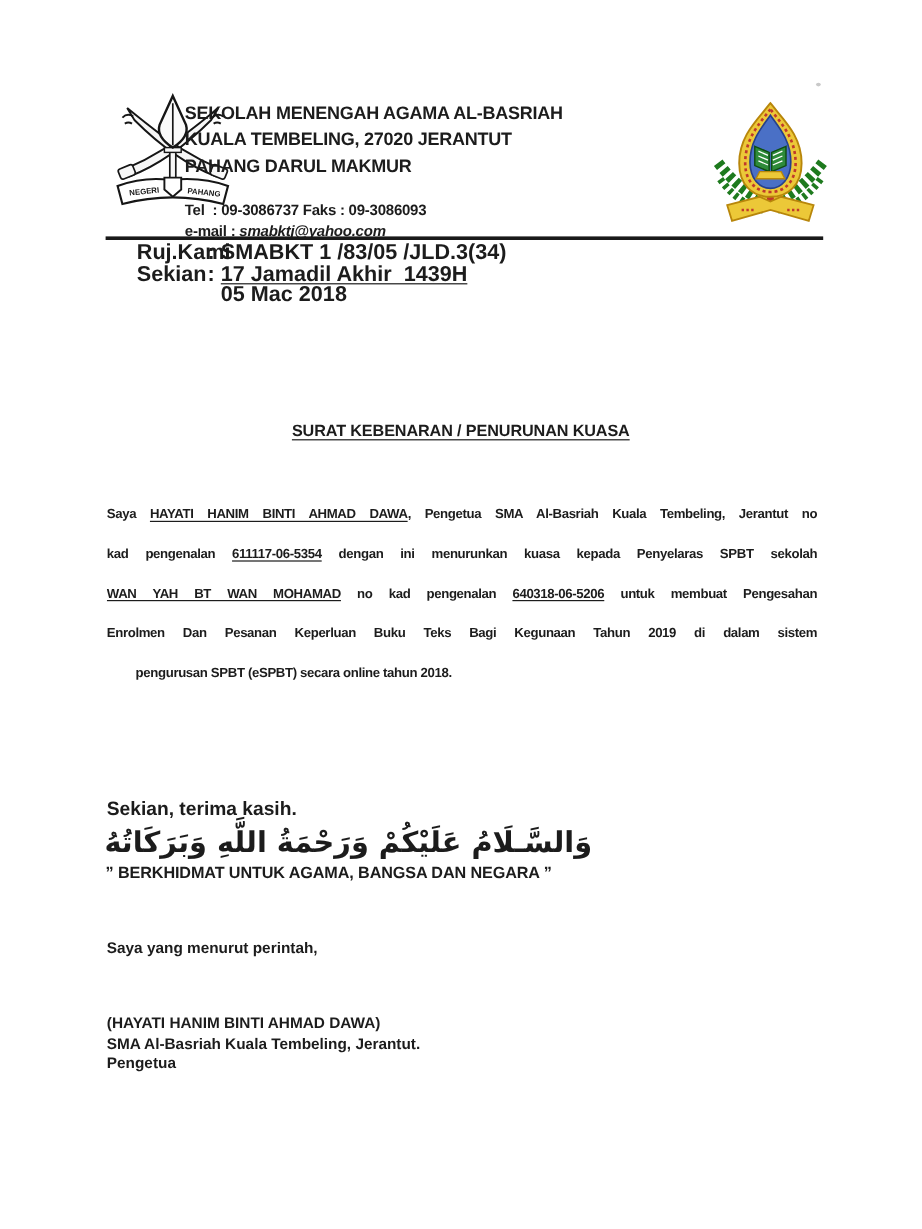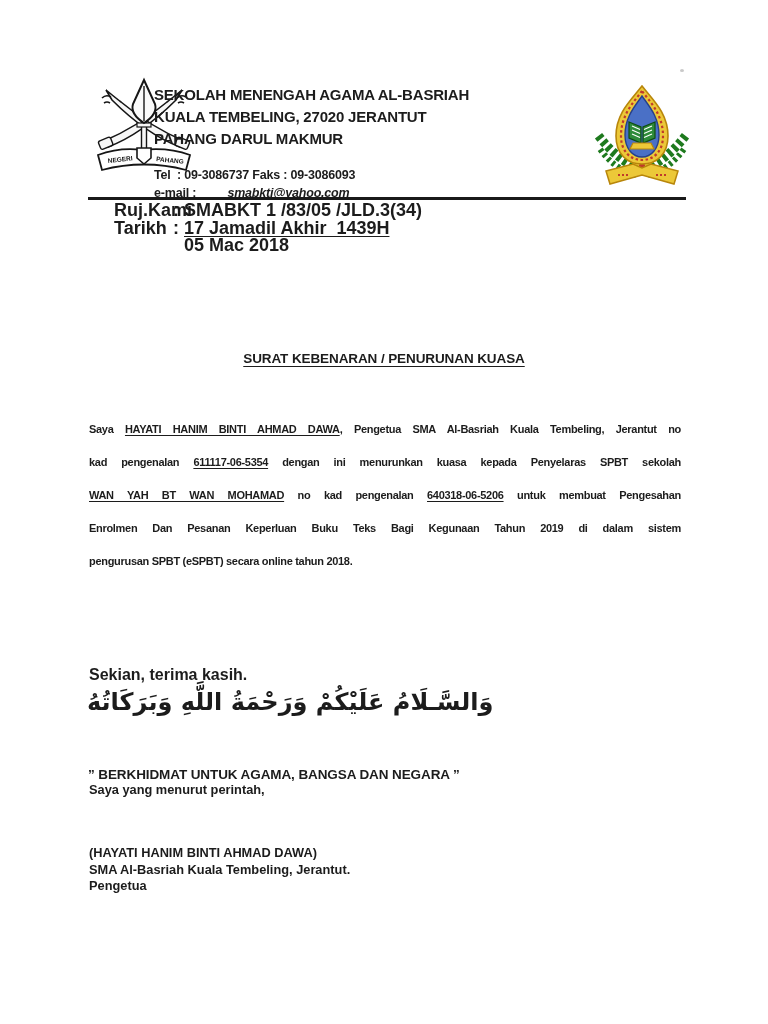--- a/index.html
+++ b/index.html
@@ -13,49 +13,49 @@
   }
   .abs { position: absolute; }
 
   
   .logo-left  { left:92px;  top:77px; width:104px; height:100px; }
   .logo-right { left:592px; top:83px; width:100px; height:106px; }
   .head-center { left:154px; top:84px; width:460px; text-align:left; font-weight:700; }
   .school-line { font-size:15px; line-height:22px; letter-spacing:-0.2px; white-space:nowrap; }
   .tel-line    { font-size:12.5px; line-height:18px; letter-spacing:-0.2px; margin-top:16px; white-space:nowrap; }
   .email-line  { font-size:12.5px; line-height:18px; letter-spacing:-0.2px; white-space:nowrap; }
-  .email-addr  { font-style:italic; text-decoration:underline; text-underline-offset:2px;margin-left:28px; }
+  .email-addr  { font-style:italic; text-decoration:underline; text-underline-offset:2px; }
   .artifact-dot { left:680px; top:69px; width:4px; height:3px; background:#c9c9c9; border-radius:50%; }
 
   .rule { left:88px; top:197px; width:598px; height:3px; background:#191919; }
 
   
   .ref { left:90px; top:202px; font-size:18px; font-weight:700;margin-left:24px; }
   .ref-row { display:grid; grid-template-columns:59px 11px auto; line-height:17.5px; white-space:nowrap; }
   .u { text-decoration:underline; text-underline-offset:2px; }
 
   
   .title {
     left:0; right:0; top:351px; margin:0;
     text-align:center; font-size:13.5px; font-weight:700; letter-spacing:-0.1px;
     text-decoration:underline; text-underline-offset:3px;
   }
 
   
   .body-par { left:89px; top:413px; width:592px; font-size:11px; font-weight:700; letter-spacing:-0.3px; }
   .body-line { text-align:justify; text-align-last:justify; line-height:33px; height:33px; overflow:hidden; }
-  .body-line.last { text-align-last:left; }
+  .body-line.last { text-align-last:left;margin-left:24px; }
 
   
   .thanks { left:89px; top:666px; font-size:16px; font-weight:700; }
   .arabic {
     left:87px; top:688px; font-size:24px; font-weight:700;
     font-family:"DejaVu Sans", sans-serif; direction:rtl; white-space:nowrap;
   }
-  .motto  { left:88px; top:767px; font-size:13.5px; font-weight:700; letter-spacing:-0.1px; white-space:nowrap; }
+  .motto  { left:88px; top:720px; font-size:13.5px; font-weight:700; letter-spacing:-0.1px; white-space:nowrap; }
   .order  { left:89px; top:782px; font-size:12.8px; font-weight:700; }
   .sig    { left:89px; top:845px; font-size:12.8px; font-weight:700; line-height:16.5px; }
 
   svg text { font-family:"Liberation Sans", sans-serif; }
 </style>
 </head>
 <body>
 
 <div class="page">
 
@@ -126,21 +126,21 @@
 
   <div class="abs rule"></div>
 
   <div class="abs ref">
     <div class="ref-row">
       <span>Ruj.Kami</span>
       <span>:</span>
       <span>SMABKT 1 /83/05 /JLD.3(34)</span>
     </div>
     <div class="ref-row">
-      <span>Tarikh</span>
+      <span>Sekian</span>
       <span>:</span>
       <span class="u">17 Jamadil Akhir &nbsp;1439H</span>
     </div>
     <div class="ref-row">
       <span></span>
         <span></span>
       <span>05 Mac 2018</span>
     </div>
   </div>
 

